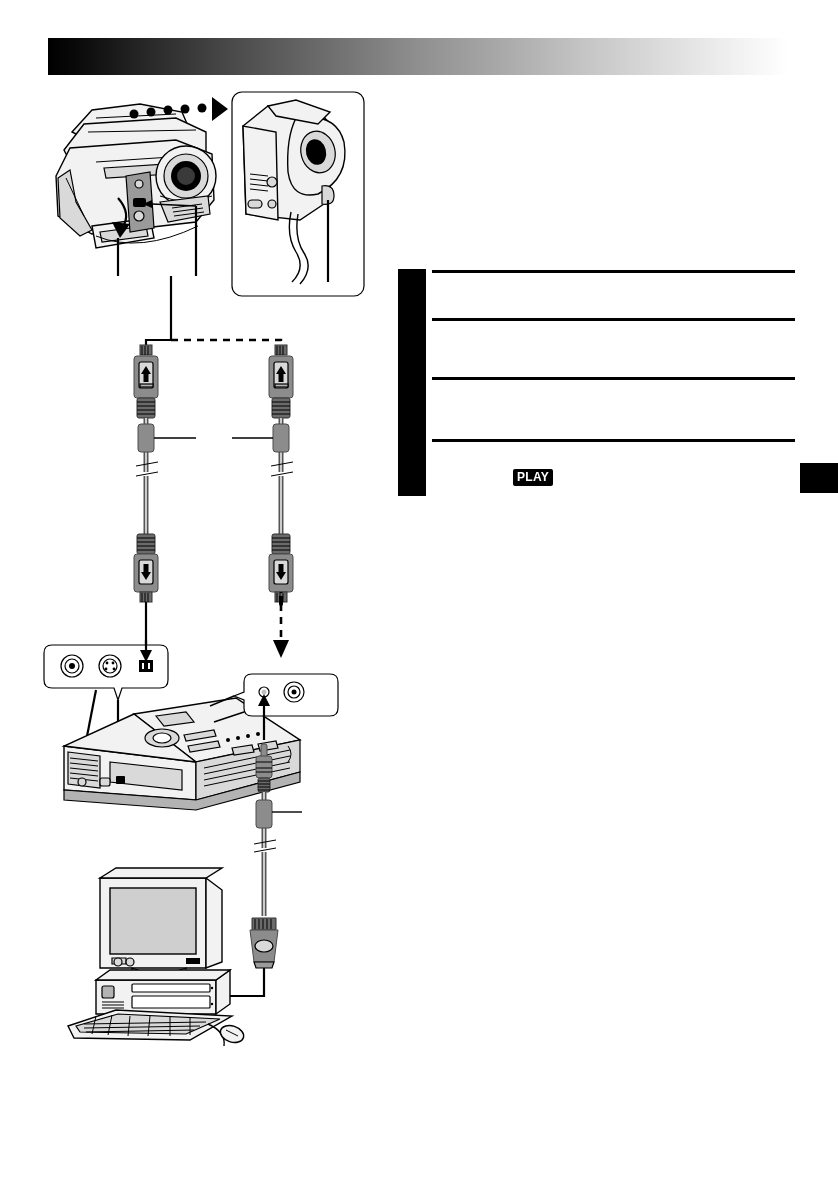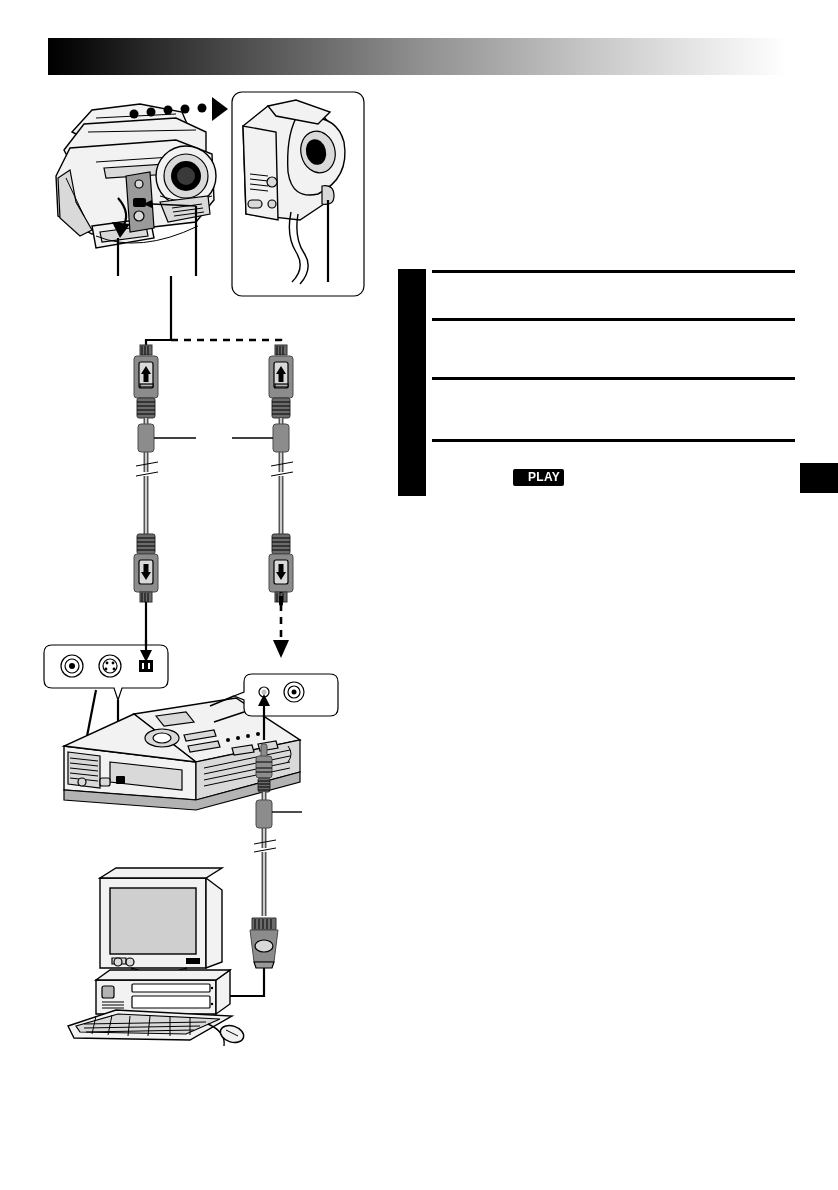--- a/index.html
+++ b/index.html
@@ -65,21 +65,21 @@
     position: absolute;
     left: 513px;
     top: 469px;
     background: #000000;
     color: #ffffff;
     font-family: "Liberation Sans", sans-serif;
     font-weight: bold;
     font-size: 12px;
     letter-spacing: 0.3px;
     line-height: 15px;
-    padding: 1px 4px 1px 15px;
+    padding: 1px 4px 1px 4px;
     border-radius: 2px;
     height: 15px;
     box-sizing: content-box;
   }
 
   .edge-tab {
     position: absolute;
     left: 800px;
     top: 463px;
     width: 38px;

